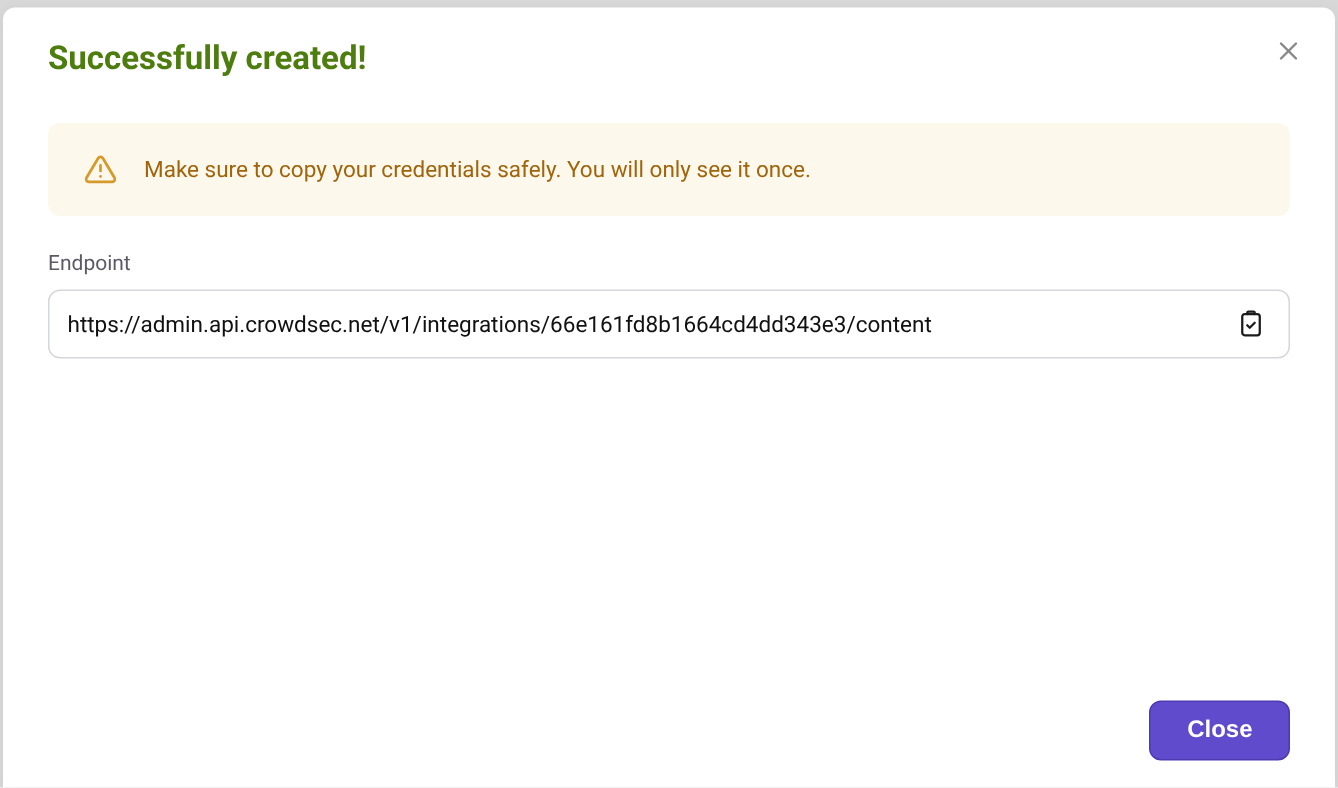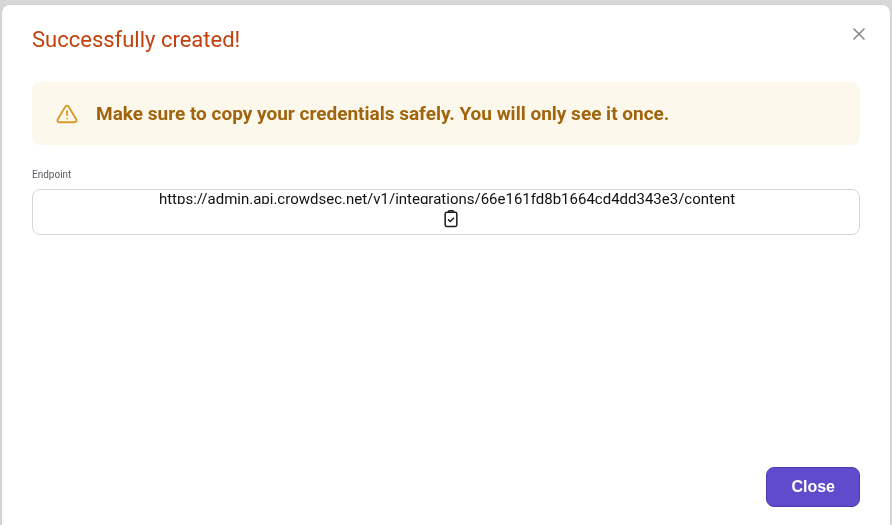--- a/index.html
+++ b/index.html
@@ -29,22 +29,22 @@
       box-shadow: 0 2px 10px rgba(0,0,0,0.05);
     }
     .modal-header {
       display: flex;
       justify-content: space-between;
       align-items: flex-start;
       margin-bottom: 30px;
     }
     .modal-title {
       font-size: 22px;
-      font-weight: 400;
-      color: #c2410c;
+      font-weight: 700;
+      color: #4d7c0f;
     }
     .close-x {
       color: #888;
       font-size: 16px;
       cursor: pointer;
       line-height: 1;
       padding: 2px;
       margin-top: -2px;
       margin-right: -8px;
     }
@@ -57,41 +57,40 @@
       gap: 18px;
       margin-bottom: 24px;
     }
     .alert-icon {
       flex-shrink: 0;
       display: flex;
       align-items: center;
     }
     .alert-text {
       color: #a0640c;
-      font-weight: 700;
-      font-size: 19px;
+      font-weight: 400;
+      font-size: 15px;
     }
     .field-group {
       margin-bottom: 18px;
     }
     .field-label {
       color: #5b5b66;
-      font-size: 10px;
+      font-size: 14px;
       margin-bottom: 9px;
       display: block;
     }
     .field-row {
       border: 1px solid #d6d6dd;
       border-radius: 8px;
       display: flex;
       align-items: center;
       padding: 0 10px 0 12px;
       height: 46px;
       background: #fff;
-      flex-direction: column;
     }
     .field-value {
       flex: 1;
       font-size: 15px;
       color: #111;
       white-space: nowrap;
       overflow: hidden;
       text-overflow: ellipsis;
     }
     .field-pw {

